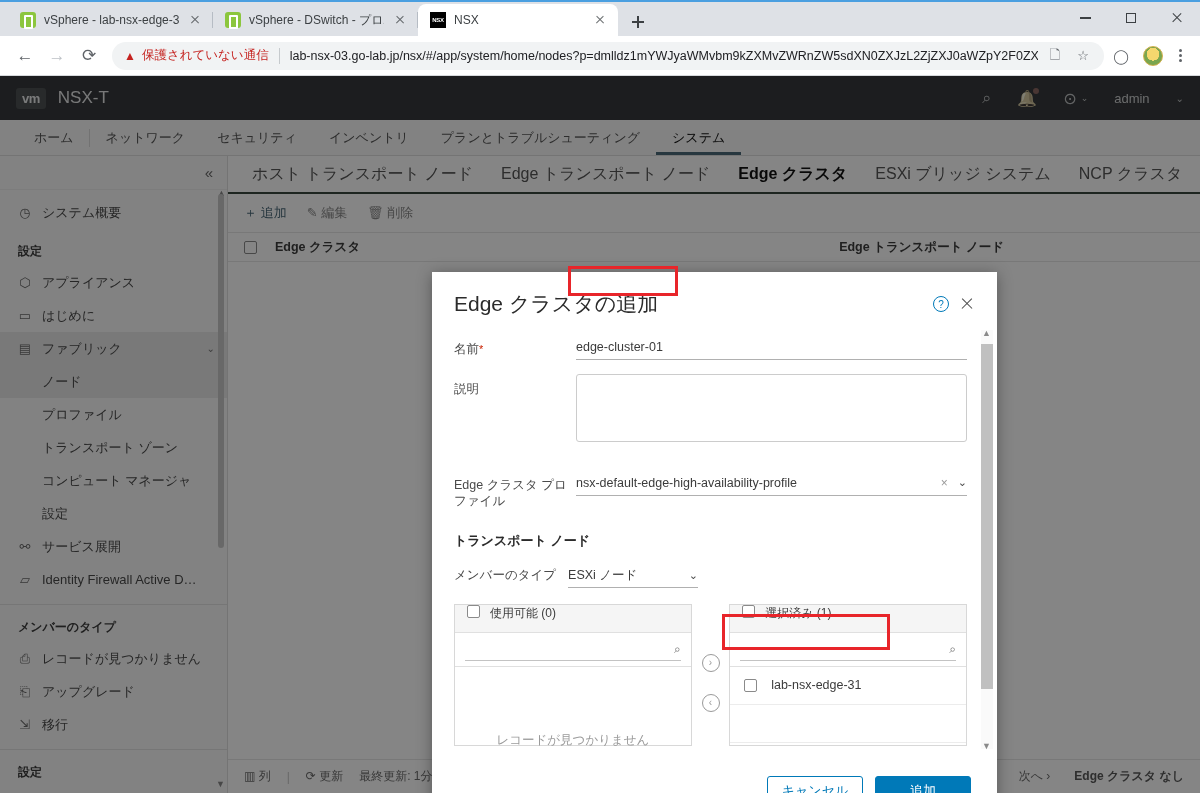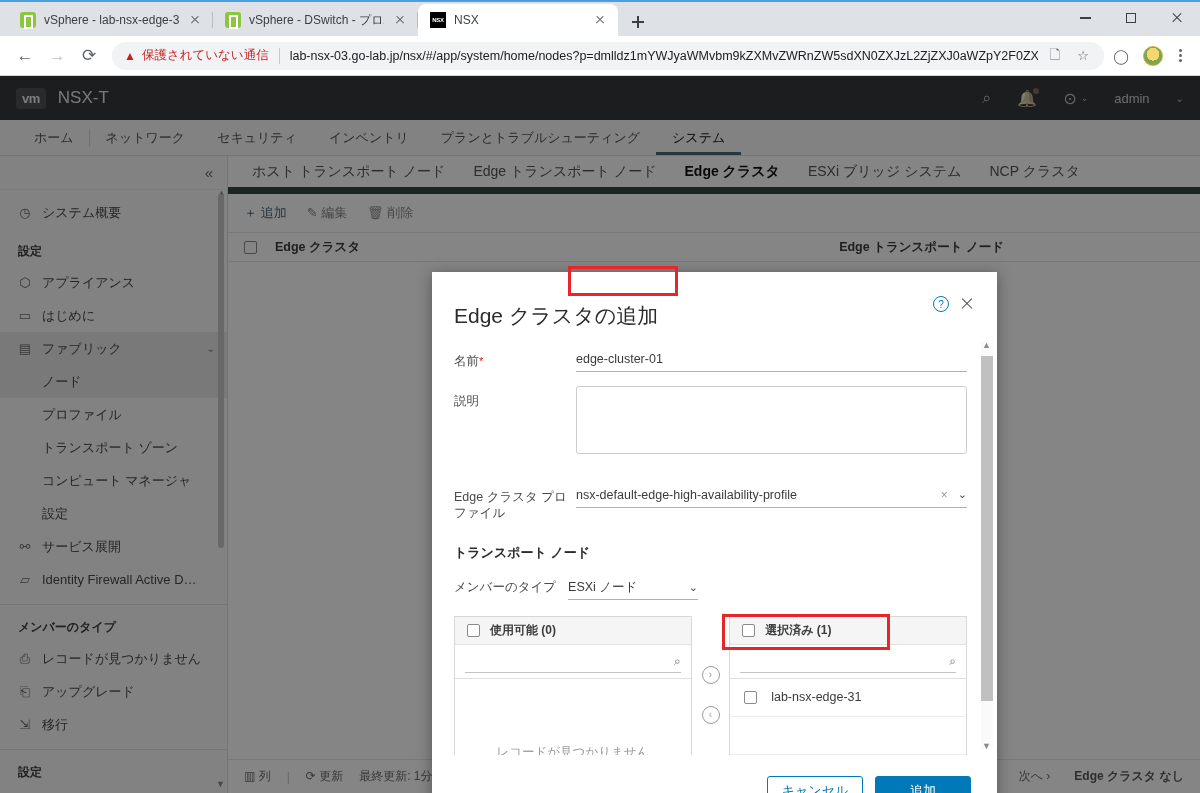--- a/index.html
+++ b/index.html
@@ -141,22 +141,22 @@
   .side-divider { height:1px; background:#e2e2e2; margin: 8px 0 0; }
   .side-sb {
     position:absolute; right: 3px; top: 4px; width: 6px; height: 354px;
     background:#c8c8c8; border-radius:3px;
   }
   .side-arrow-up{ position:absolute; right:1px; top:-2px; color:#888; font-size:9px;}
   .side-arrow-dn{ position:absolute; right:2px; bottom:4px; color:#888; font-size:9px;}
 
   .content { flex:1; display:flex; flex-direction:column; background:#fff; }
   .tabs-row {
-    height: 38px; border-bottom:7px solid #14532d; display:flex; align-items:center;
-    padding-left: 12px; gap: 4px; font-size:14px;
+    height: 38px; border-bottom:2px solid #14532d; display:flex; align-items:center;
+    padding-left: 12px; gap: 4px; font-size:16px;
   }
   .ct { padding: 0 12px; height:38px; display:flex;align-items:center; color:#565656;}
   .ct.active { color:#0f0f0f; font-weight:bold; }
   .actionbar { height: 38px; display:flex; align-items:center; gap:20px; padding: 0 16px;
                font-size:13px; color:#8a8a8a;}
   .actionbar .act.en { color:#0079b8; }
   .grid-head {
     height:30px; border-top:1px solid #e6e6e6; border-bottom:1px solid #e6e6e6;
     display:flex; align-items:center; padding: 0 16px; gap: 18px; font-size:12.5px;
     font-weight:bold; color:#3c3c3c;
@@ -167,21 +167,21 @@
     height: 34px; border-top:1px solid #e6e6e6; display:flex;align-items:center;
     padding: 0 16px; gap: 16px; font-size:12px; color:#6d6d6d;
   }
   .grid-foot .right { margin-left:auto; display:flex; align-items:center; gap: 24px;}
   .modal {
     position:absolute; left: 432px; top: 196px; width: 565px; height: 555px;
     background:#fff; box-shadow: 0 2px 14px rgba(0,0,0,.35);
     display:flex; flex-direction:column; z-index: 20;
   }
   .modal-head { padding: 18px 22px 6px; display:flex; align-items:flex-start; }
-  .modal-title { font-size: 21px; color:#2b2b2b; font-weight: 400; margin-top: 12px; }
+  .modal-title { font-size: 21px; color:#2b2b2b; font-weight: 400; }
   .modal-head-ico { margin-left:auto; display:flex; align-items:center; gap:10px; padding-top:6px;}
   .ico-help { width:16px;height:16px;border:1.3px solid #0079b8;border-radius:50%;
     color:#0079b8;font-size:10px;display:flex;align-items:center;justify-content:center;}
   .ico-x { width:16px;height:16px;position:relative; }
   .ico-x:before,.ico-x:after{content:"";position:absolute;left:1px;top:7.3px;width:14px;height:1.3px;background:#4a4a4a;}
   .ico-x:before{transform:rotate(45deg);} .ico-x:after{transform:rotate(-45deg);}
 
   .modal-body { flex:1; position:relative; overflow:hidden; padding: 10px 0 0 0;}
   .mb-inner { padding: 0 30px 0 22px; }
   .frow { display:flex; align-items:flex-start; margin-bottom: 14px; }
@@ -209,21 +209,21 @@
   .member-row .mlabel { font-size:12.5px; color:#4a4a4a; }
   .member-select {
     width: 130px; height:24px; border-bottom:1px solid #b0b0b0; display:flex;align-items:center;
     font-size:12.5px; color:#3b3b3b;
   }
   .member-select .caret2{ margin-left:auto; font-size:11px; color:#4a4a4a;}
 
   .dual { display:flex; gap: 0; align-items:flex-start; }
   .dl-panel { width: 242px; border:1px solid #d8d8d8; background:#fff; }
   .dl-head { height:28px; background:#f5f5f5; border-bottom:1px solid #e0e0e0;
-             display:flex;align-items:center;gap:10px;padding:0 12px; font-size:12px; font-weight:bold; color:#3c3c3c;}
+             display:flex;gap:10px;padding:0 12px; font-size:12px; font-weight:normal; color:#3c3c3c;}
   .dl-search { height:34px; display:flex; align-items:center; padding: 0 10px; border-bottom:1px solid #e0e0e0;}
   .dl-search .line{ flex:1; height:24px; border-bottom:1px solid #c3c3c3; display:flex; align-items:center;}
   .dl-search .sico{ color:#777; font-size:12px; margin-left:6px; }
   .dl-list { height: 78px; position:relative; }
   .dl-item { height:38px; display:flex; align-items:center; gap:14px; padding:0 14px;
              border-bottom:1px solid #ececec; font-size:12.5px; color:#3b3b3b;}
   .dl-empty { position:absolute; left:0; right:0; bottom:-4px; text-align:center;
               font-size:12.5px; color:#9a9a9a; }
   .dl-mid { width: 38px; display:flex; flex-direction:column; align-items:center; gap: 22px; padding-top:50px;}
   .circ-btn { width:18px;height:18px;border:1.3px solid #9a9a9a;border-radius:50%;color:#9a9a9a;

